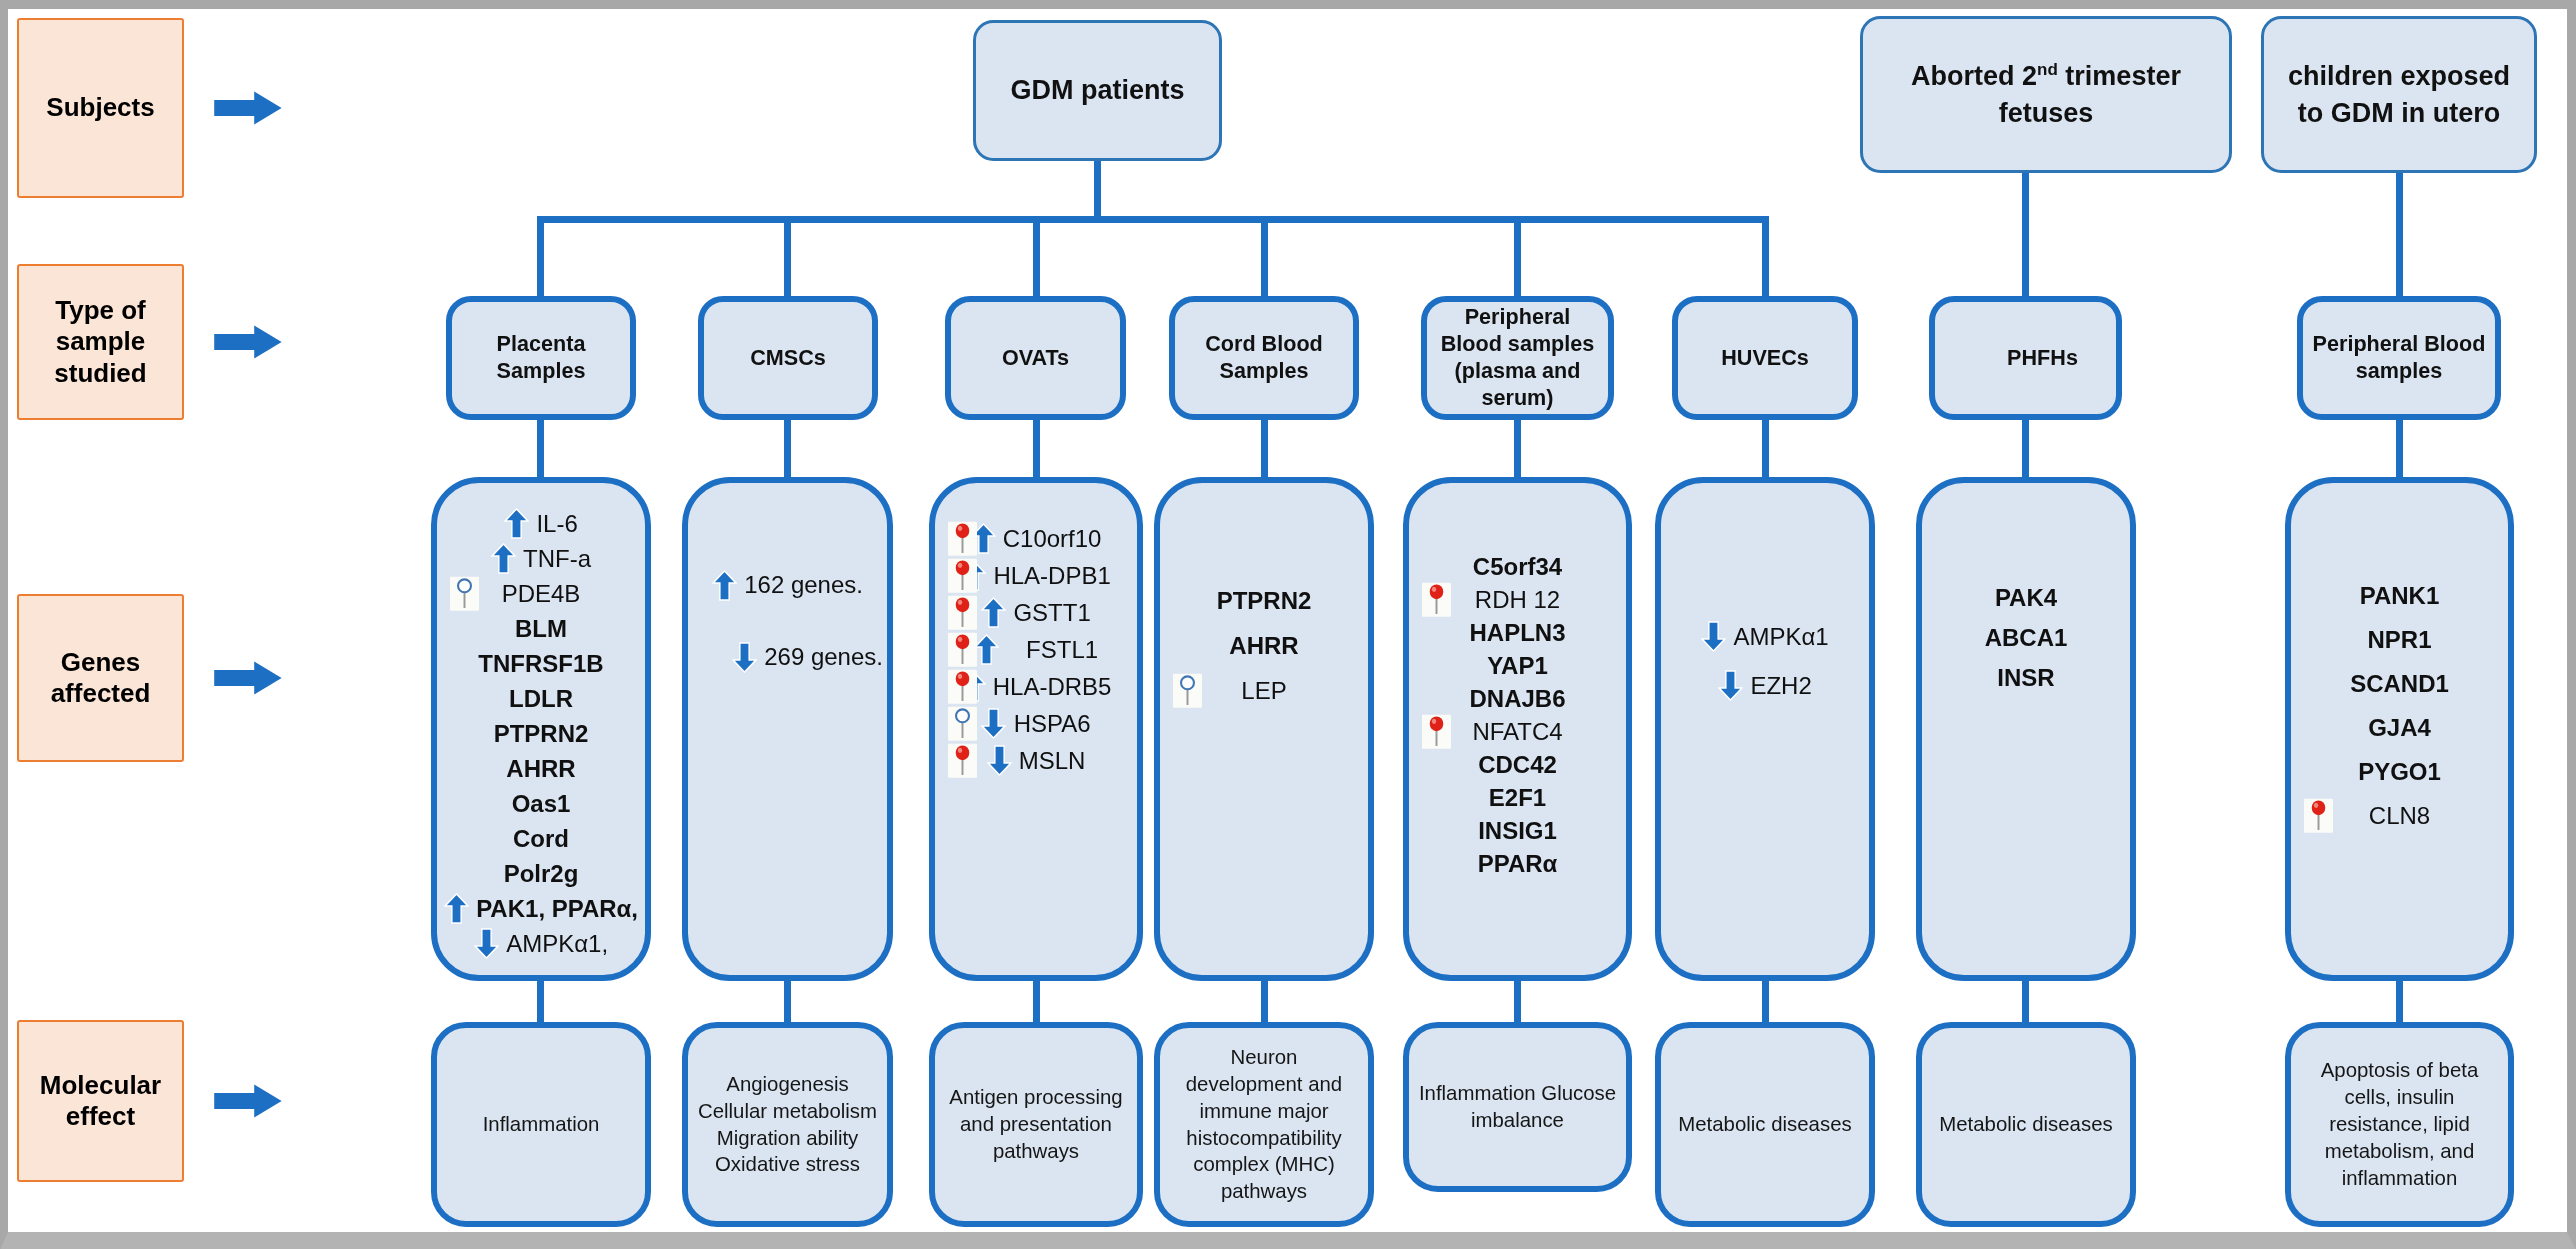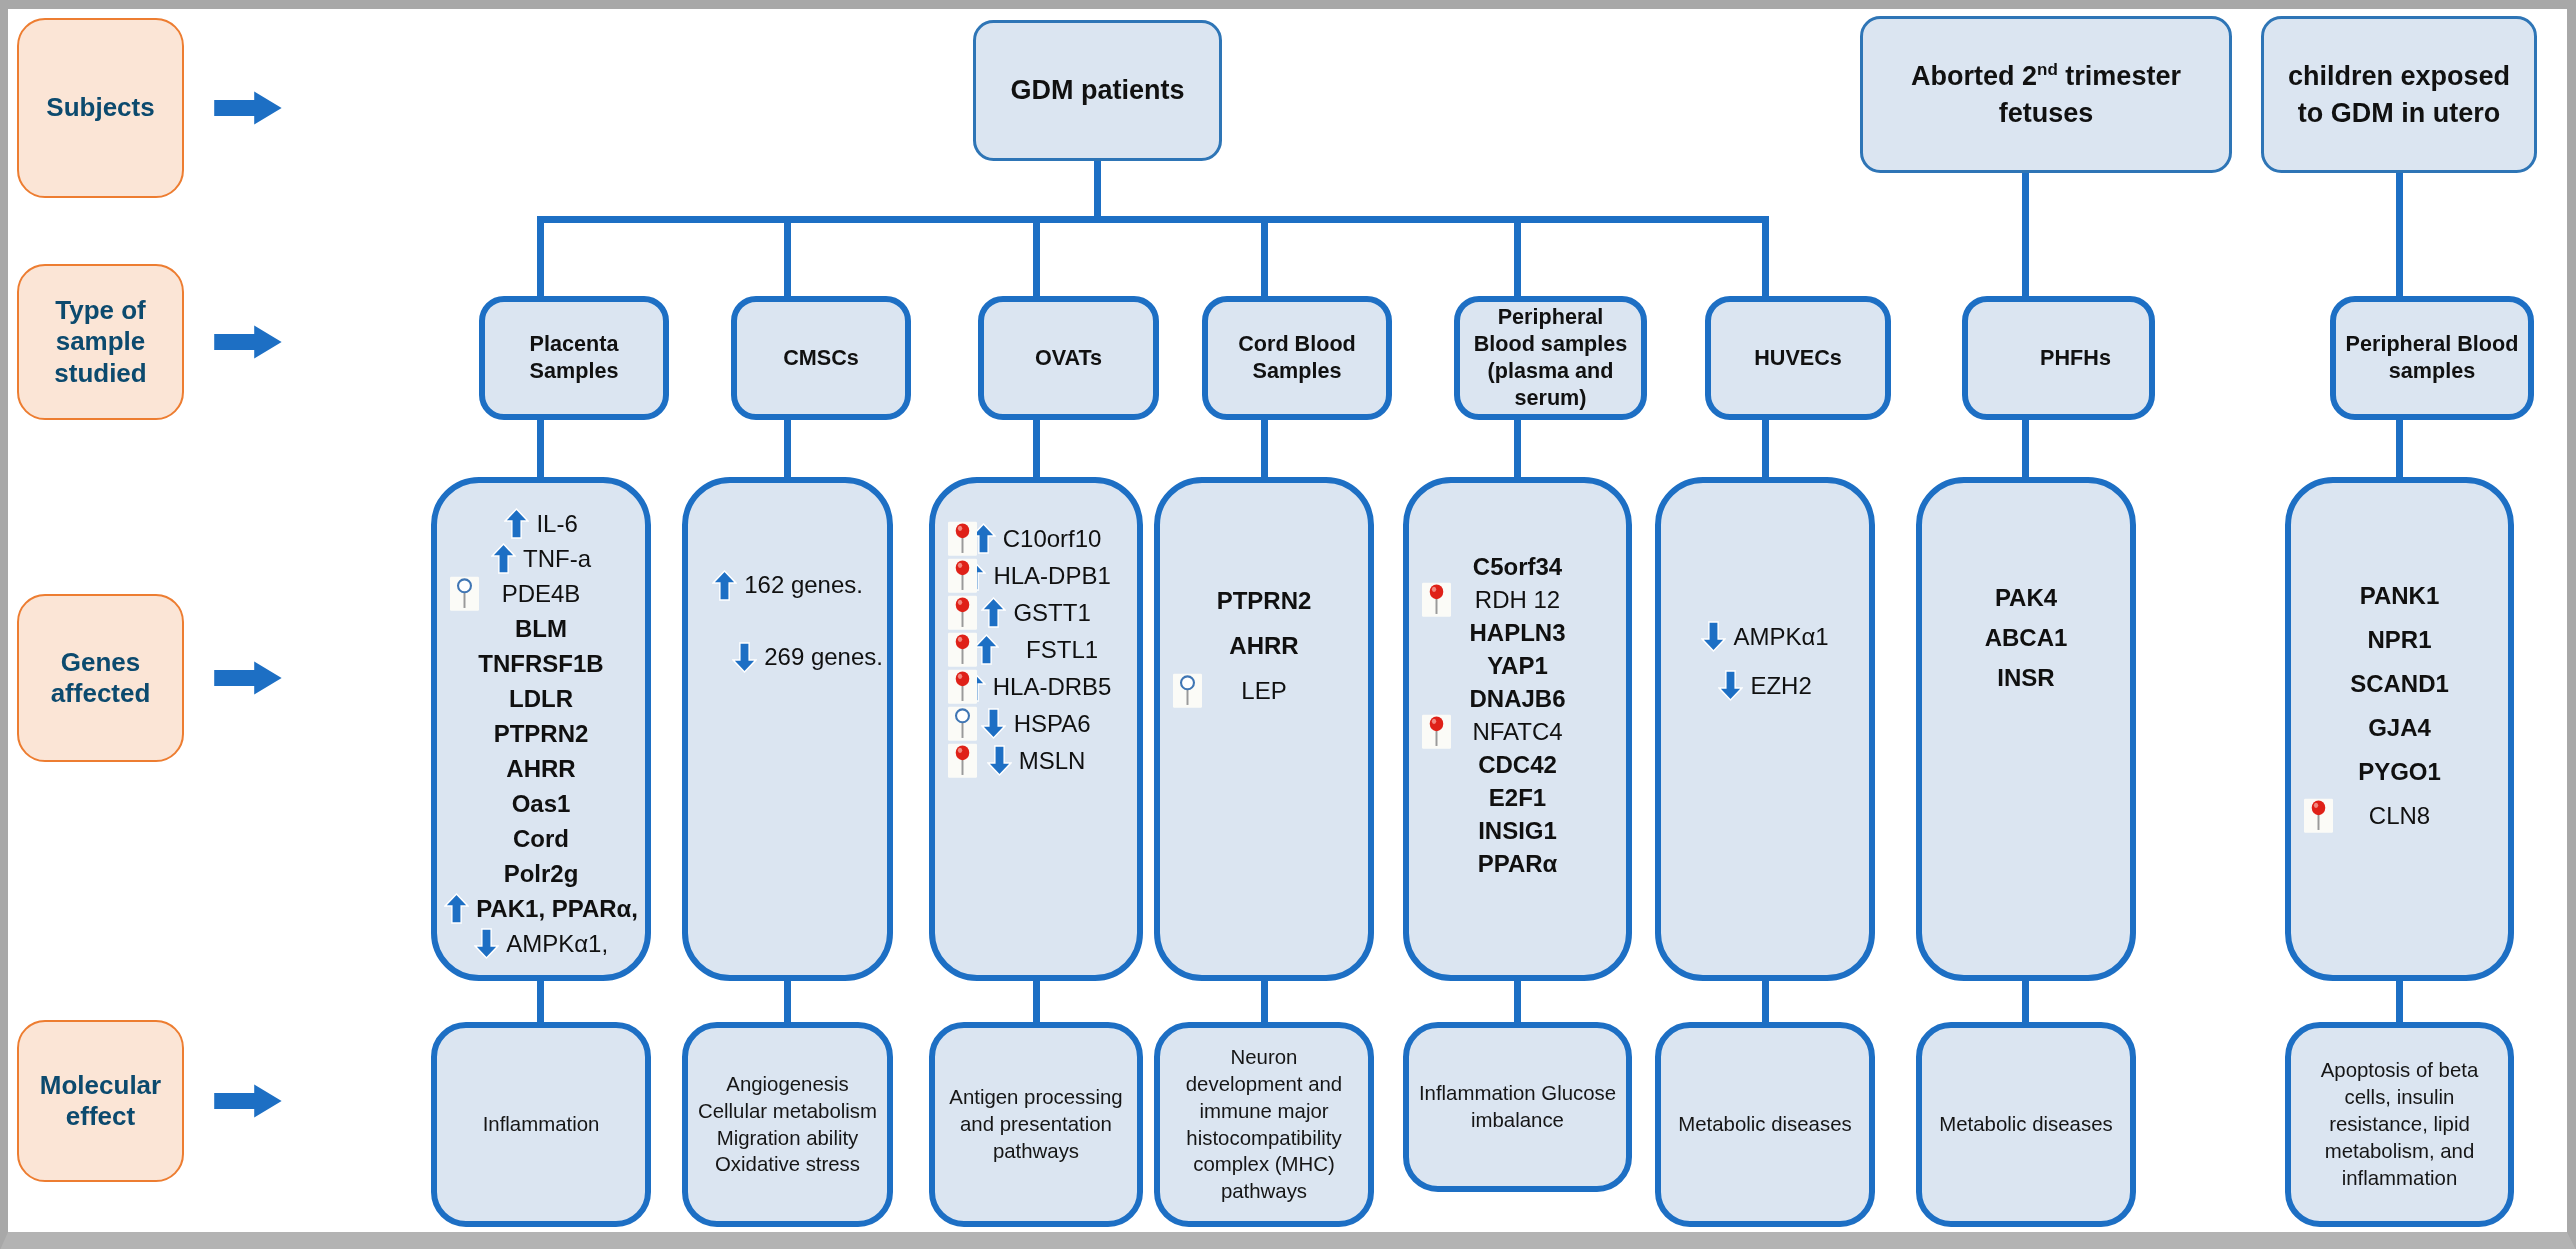--- a/index.html
+++ b/index.html
@@ -1,23 +1,23 @@
 <!DOCTYPE html>
 <html style="font-size:9.6px"><head>
 <meta charset="utf-8">
 <style>
   html,body{margin:0;padding:0;background:#ffffff;}
   body{width:2576px;height:1250px;font-family:"Liberation Sans",sans-serif;color:#111;position:relative;overflow:hidden;}
   .canvas{position:absolute;left:0;top:0;width:2576px;height:1250px;background:#ffffff;}
   .frame{position:absolute;left:0;top:0;right:0;bottom:0;border-top:9.6px solid #a8a8a8;border-left:8.4px solid #a8a8a8;border-right:9.6px solid #a8a8a8;border-bottom:18px solid #b3b3b3;pointer-events:none;z-index:50;}
-  .peach{position:absolute;background:#fbe5d6;border:2.4px solid #ed7d31;border-radius:28px;display:flex;align-items:center;justify-content:center;text-align:center;font-size:26px;font-weight:600;color:#0c4a6e;box-sizing:border-box;padding:6px 4px;line-height:1.2;}
+  .peach{position:absolute;background:#fbe5d6;border:2.4px solid #ed7d31;border-radius:3px;display:flex;align-items:center;justify-content:center;text-align:center;font-size:26px;font-weight:600;color:#000000;box-sizing:border-box;padding:6px 4px;line-height:1.2;}
   .right-arrow{position:absolute;width:71px;height:40px;}
   .box-blue{position:absolute;background:#dbe5f1;box-sizing:border-box;display:flex;align-items:center;justify-content:center;text-align:center;}
   .subject-box{border:3px solid #2e75b6;border-radius:20.4px;font-size:27px;font-weight:700;line-height:1.35;padding:6px 14.4px;}
-  .sample-box{border:6px solid #1d6fc4;border-radius:25px;font-size:21.6px;font-weight:700;line-height:1.25;padding:3.6px 6px;margin-left:33px;}
+  .sample-box{border:6px solid #1d6fc4;border-radius:25px;font-size:21.6px;font-weight:700;line-height:1.25;padding:3.6px 6px;}
   .genes-box{border:6.6px solid #1d6fc4;border-radius:48px;align-items:flex-start;justify-content:center;}
   .effect-box{border:6.6px solid #1d6fc4;border-radius:35px;font-size:20.4px;font-weight:400;line-height:1.32;padding:7.2px 9.6px;color:#161616;}
   .vline,.hline{position:absolute;background:#1d6fc4;z-index:1;}
   .box-blue{z-index:2;}
   .genes-rows{display:flex;flex-direction:column;width:100%;box-sizing:border-box;}
   .gene-row{display:flex;align-items:center;justify-content:center;position:relative;width:100%;}
   .gene-text{font-size:24px;color:#101010;white-space:nowrap;}
   .gene-text.b{font-weight:700;}
   .arr{width:25px;height:31px;margin-right:7.2px;flex:0 0 auto;}
   .pin-bg{position:absolute;left:13px;top:50%;transform:translateY(-50%);background:#fbfbf7;padding:1.2px 4.8px;border-radius:1.2px;line-height:0;}

